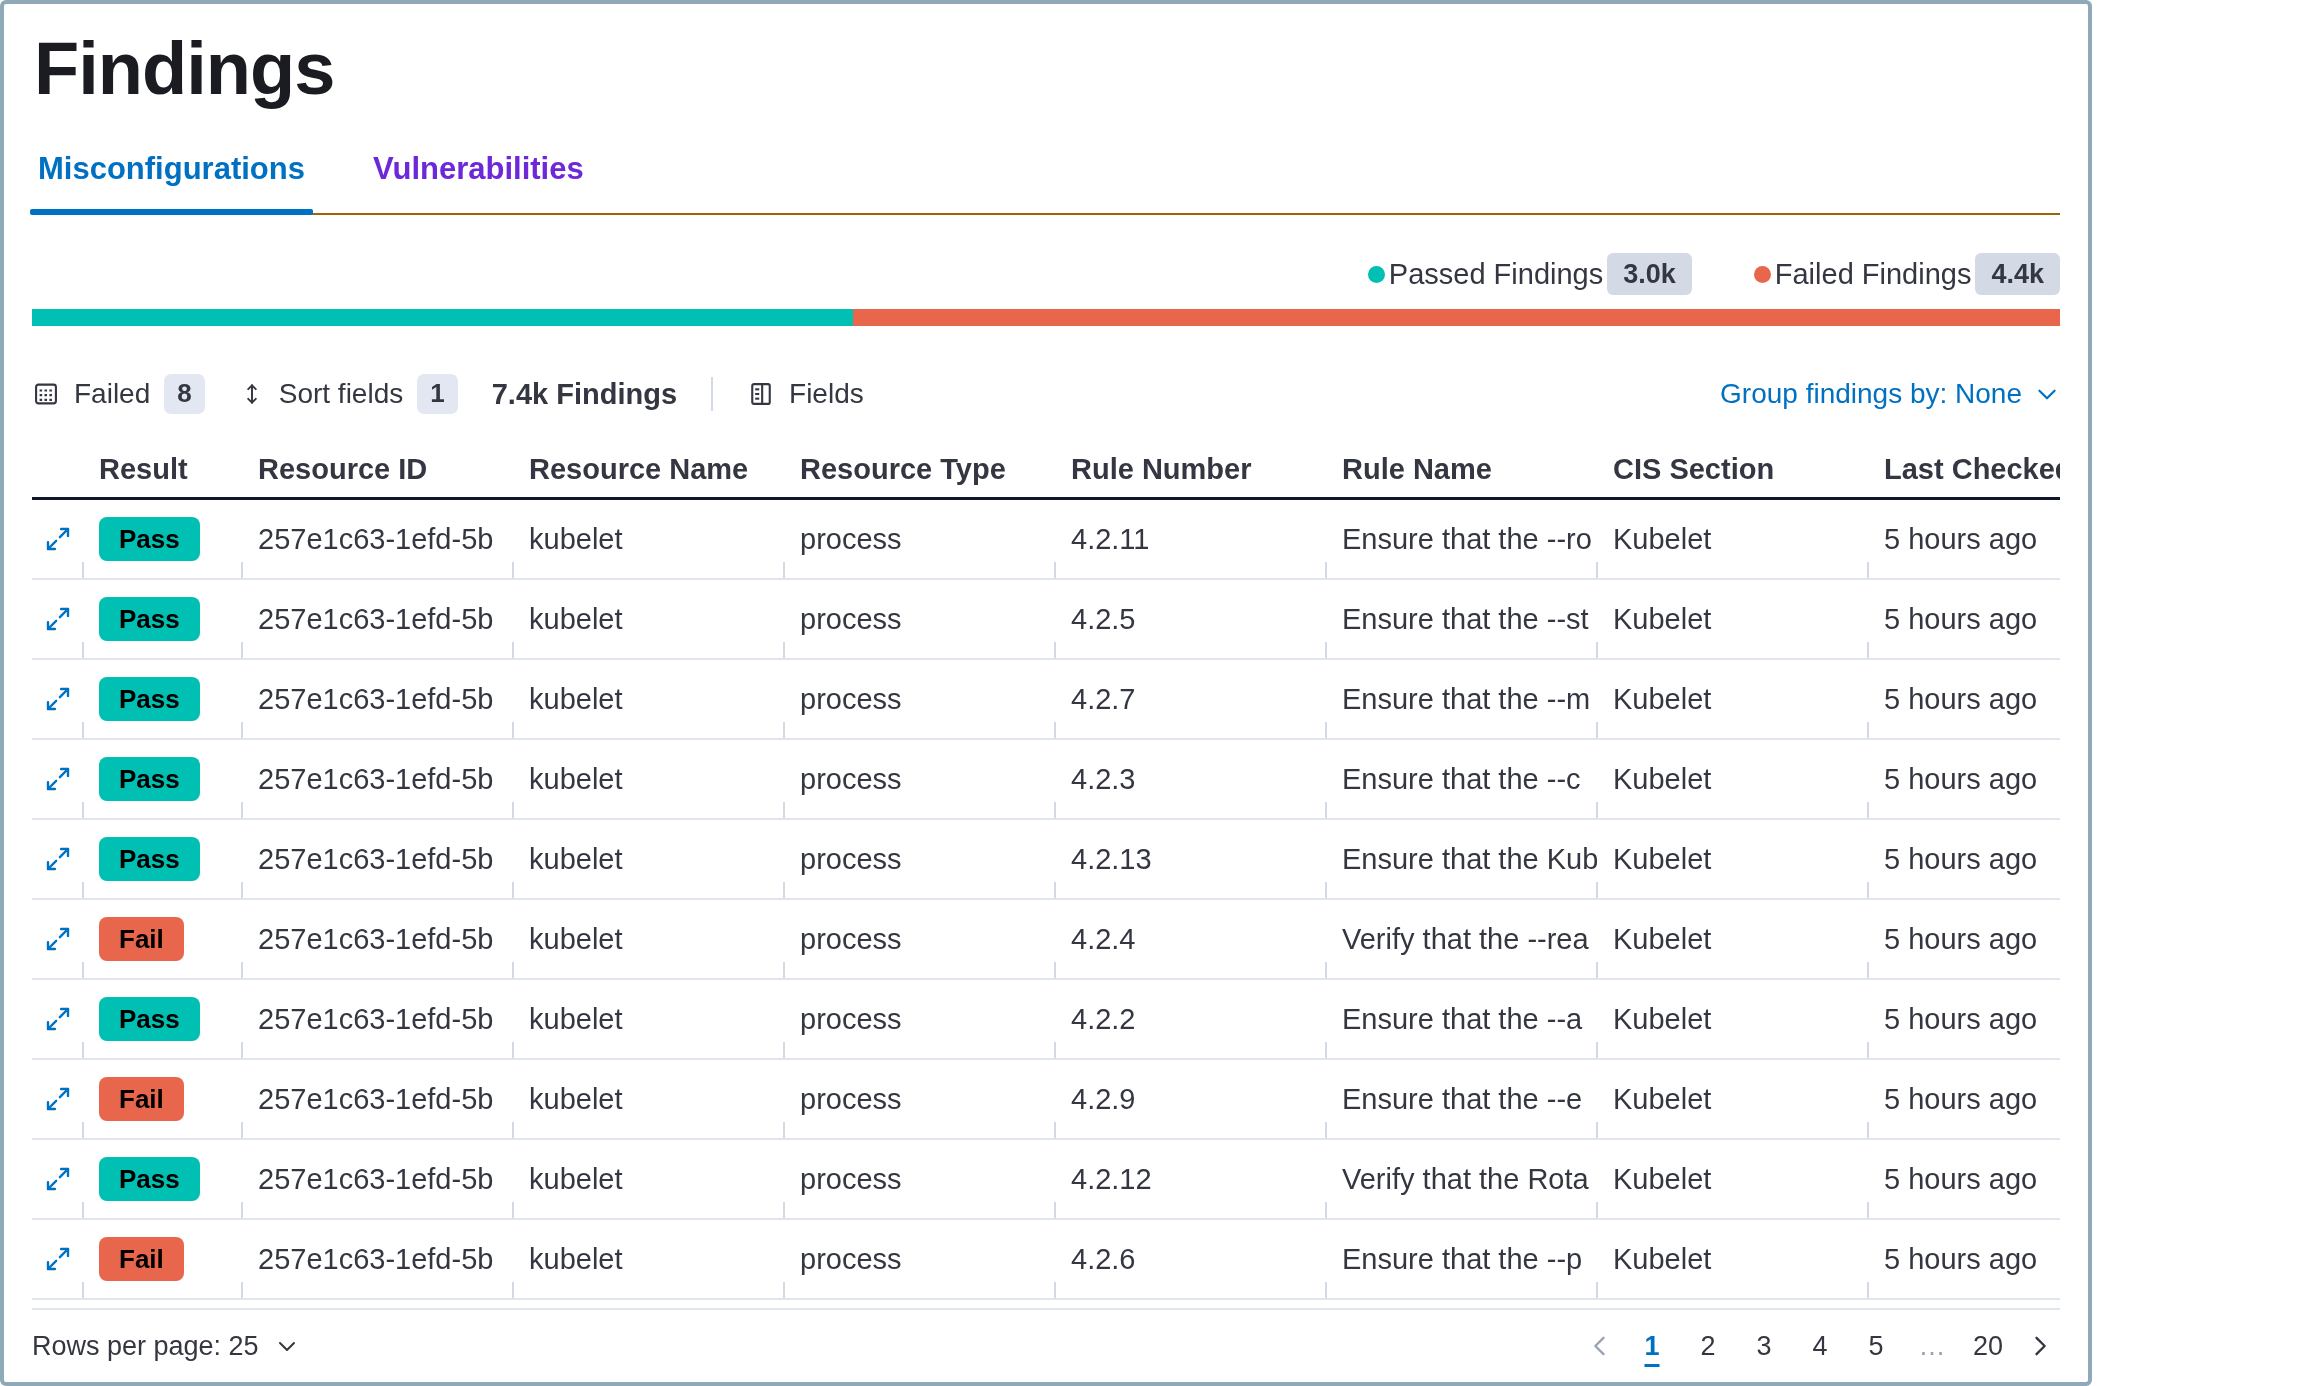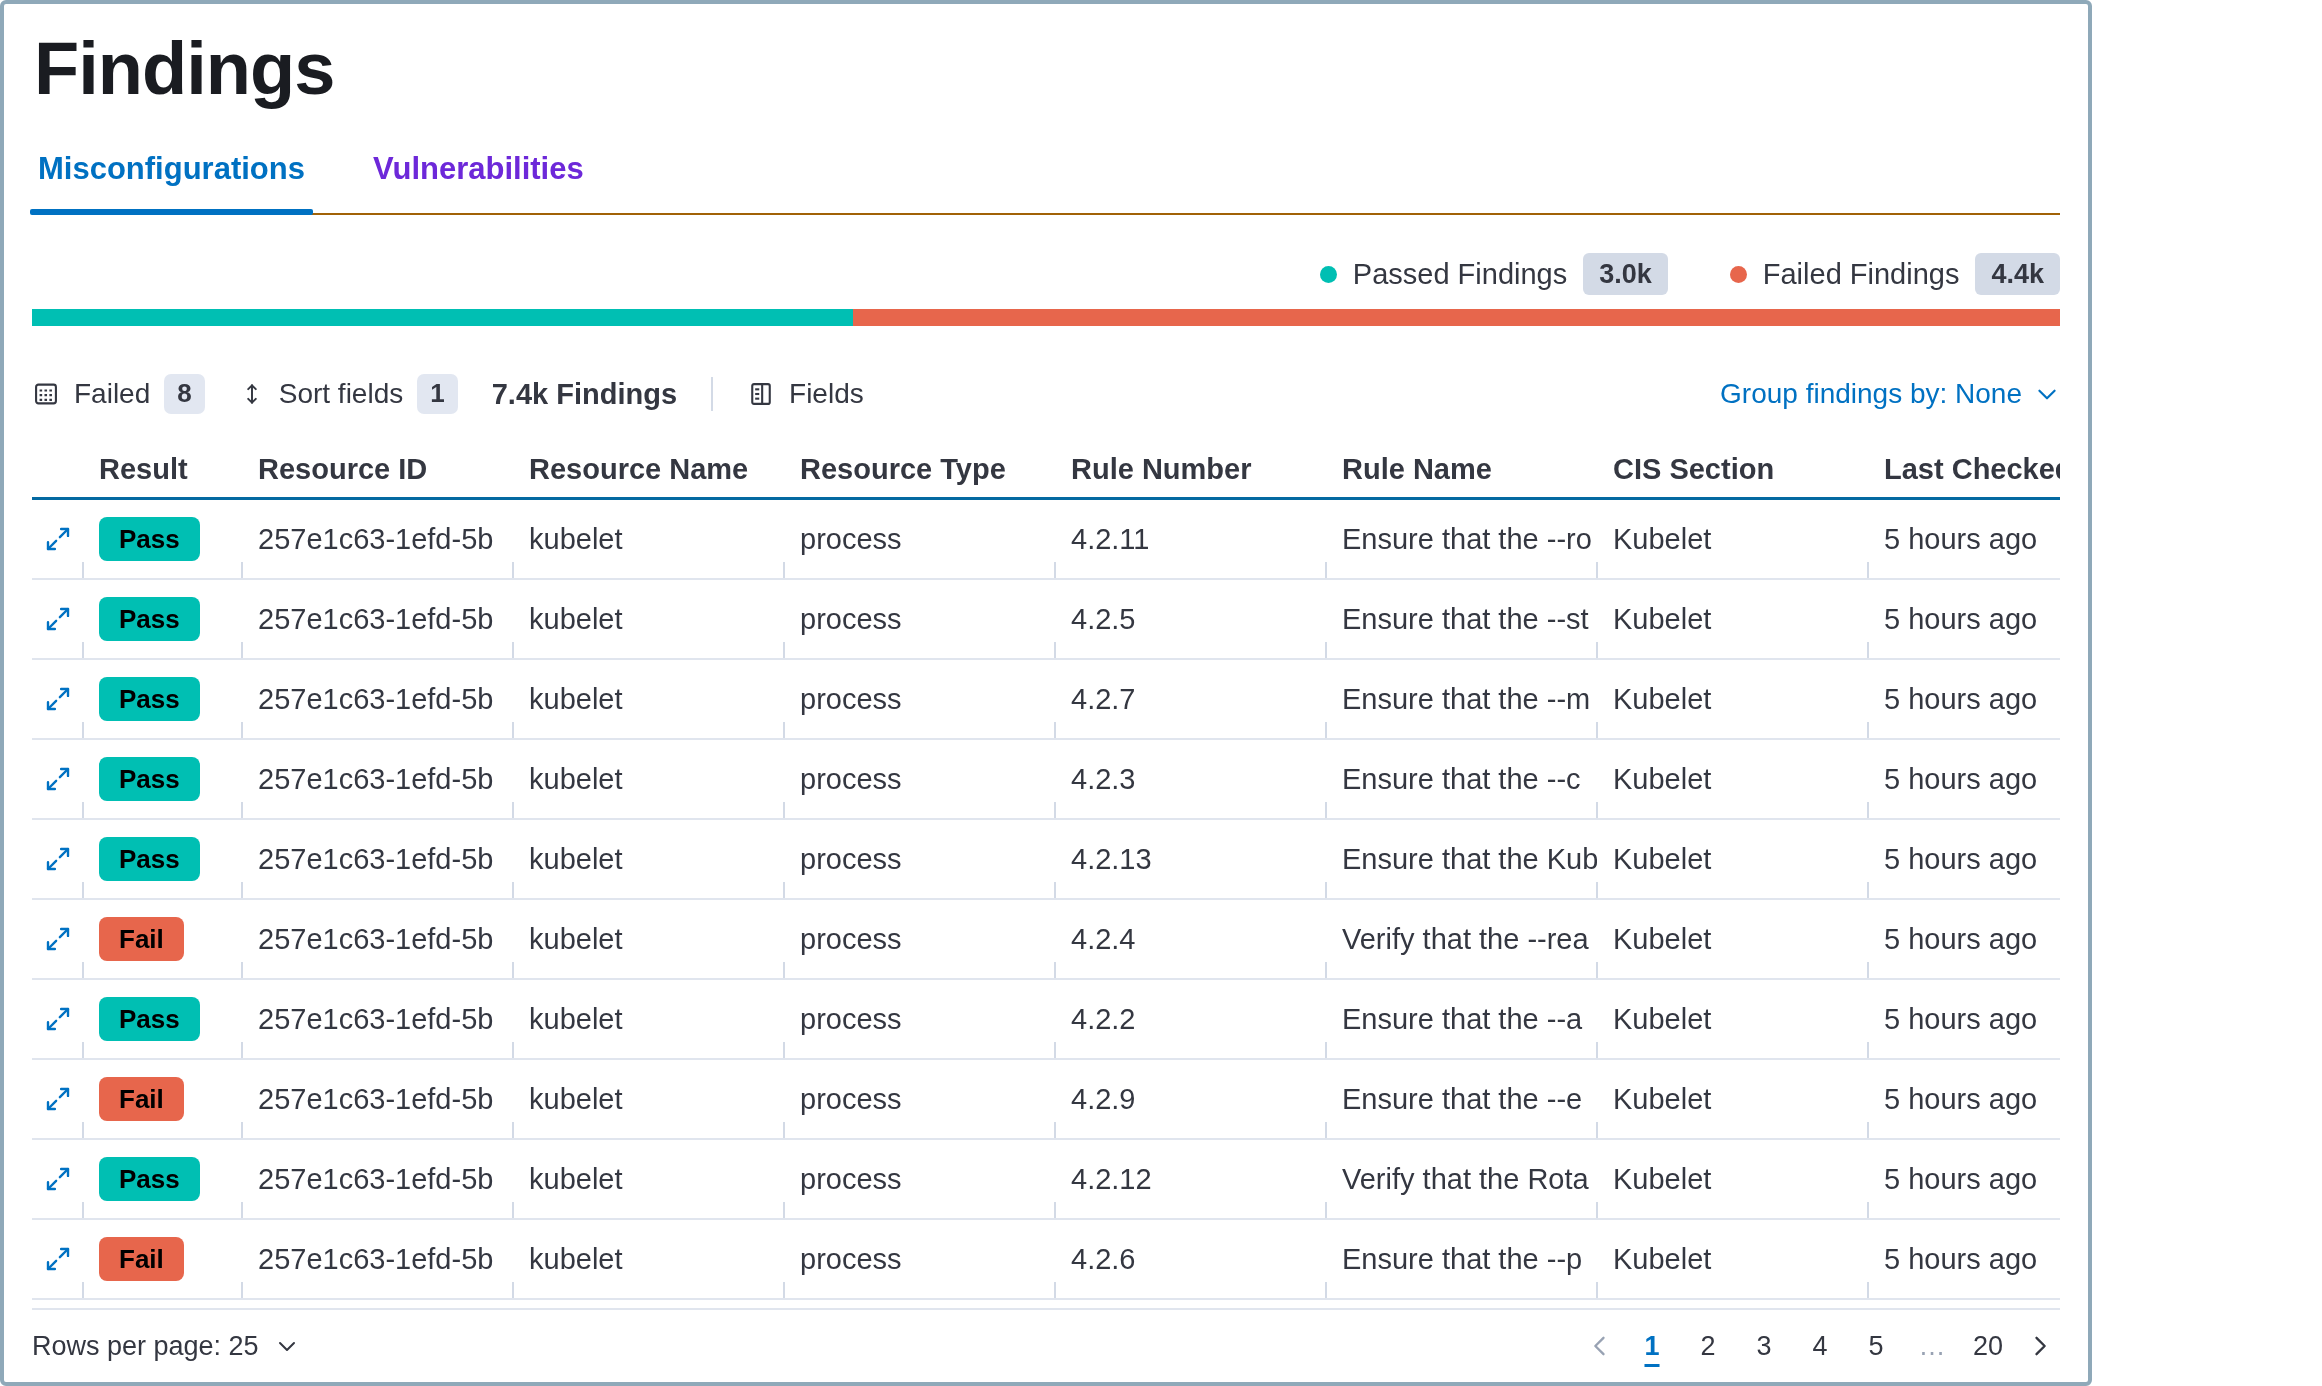--- a/index.html
+++ b/index.html
@@ -64,21 +64,21 @@
   }
   
   .legend-row {
     display: flex;
     justify-content: flex-end;
     align-items: center;
     gap: 18px;
     margin-top: 38px;
     font-size: 29px;
   }
-  .legend-item { display: flex; align-items: center; gap: 16px; }
+  .legend-item { display: flex; align-items: center; gap: 4px; }
   .legend-dot { width: 17px; height: 17px; border-radius: 50%; display: inline-block; }
   .legend-dot.passed { background: var(--c-pass); }
   .legend-dot.failed { background: var(--c-fail); }
   .count-badge {
     background: #D3DAE6;
     color: #343741;
     font-size: 27px;
     font-weight: 600;
     padding: 5px 16px;
     border-radius: 6px;
@@ -138,21 +138,21 @@
     font-family: inherit;
     cursor: pointer;
     padding: 0;
   }
   
   .grid { margin-top: 28px; }
   .grid-header {
     display: flex;
     align-items: center;
     height: 58px;
-    border-bottom: 3px solid #0369a1;
+    border-bottom: 3px solid #0f172a;
     font-weight: 700;
     font-size: 29px;
   }
   .row {
     display: flex;
     align-items: center;
     height: 80px;
     border-bottom: 2px solid #E0E5EE;
     font-size: 29px;
     background-image:

